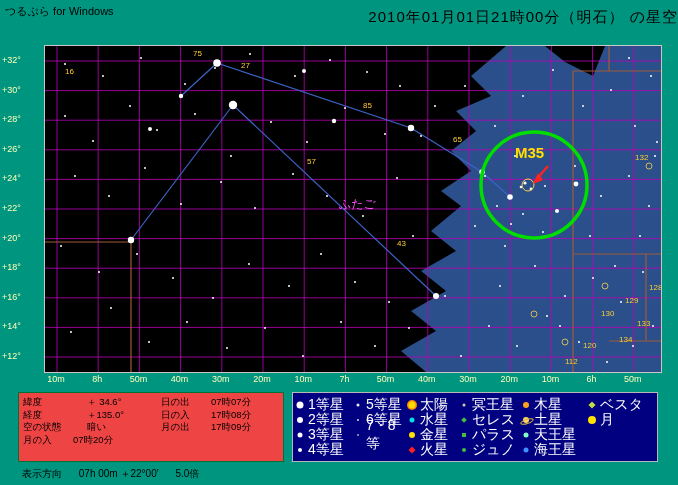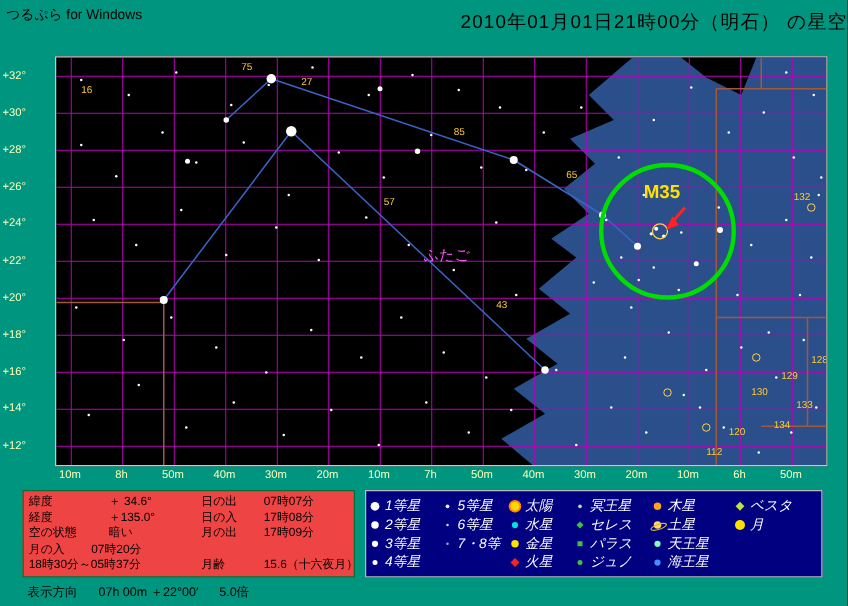--- a/index.html
+++ b/index.html
@@ -30,21 +30,21 @@
   .legend-box{position:absolute;left:292px;top:392px;width:366px;height:70px;
     background:#000080;border:1px solid #b8b8b8;box-sizing:border-box;
     display:flex;padding:4px 3px;color:#fff;}
   .legend-col{display:flex;flex-direction:column;}
   .legend-col:nth-child(1){width:58px;}
   .legend-col:nth-child(2){width:54px;}
   .legend-col:nth-child(3){width:52px;}
   .legend-col:nth-child(4){width:62px;}
   .legend-col:nth-child(5){width:66px;}
   .legend-col:nth-child(6){width:56px;}
-  .legend-item{display:flex;align-items:center;height:15px;font-size:11px;gap:4px;font-style:italic;}
+  .legend-item{display:flex;align-items:center;height:15px;font-size:14px;gap:4px;}
   .sym{display:inline-block;flex:0 0 auto;width:8px;height:8px;position:relative;}
   .sym i{display:block;position:absolute;left:50%;top:50%;transform:translate(-50%,-50%);}
   .sym-star1 i{width:7px;height:7px;border-radius:50%;background:#fff;}
   .sym-star2 i{width:6px;height:6px;border-radius:50%;background:#fff;}
   .sym-star3 i{width:5px;height:5px;border-radius:50%;background:#fff;}
   .sym-star4 i{width:4px;height:4px;border-radius:50%;background:#fff;}
   .sym-star5 i{width:3px;height:3px;border-radius:50%;background:#eee;}
   .sym-star6 i{width:2px;height:2px;border-radius:50%;background:#ddd;}
   .sym-star78 i{width:2px;height:2px;border-radius:50%;background:#aaa;}
   .sym-sun i{width:7px;height:7px;border-radius:50%;background:#ffd800;box-shadow:0 0 0 1.5px #ff8800;}
@@ -301,25 +301,20 @@
     <div class="info-row">
       <span class="ll">空の状態</span>
       <span class="lv">暗い</span>
       <span class="rl">月の出</span>
       <span class="rv">17時09分</span>
     </div>
     <div class="info-row">
       <span class="rl">月の入</span>
       <span class="rv">07時20分</span>
     </div>
-    <div class="info-row">
-      <span class="ll wide">18時30分～05時37分</span>
-      <span class="rl">月齢</span>
-      <span class="rv">15.6（十六夜月）</span>
-    </div>
   </div>
 
 <div class="legend-box" id="legend-box" style="background: rgb(0, 0, 128);">
     <div class="legend-col">
       <div class="legend-item">
         <span class="sym sym-star1">
           <i></i>
         </span>
         <span>1等星</span>
       </div>

